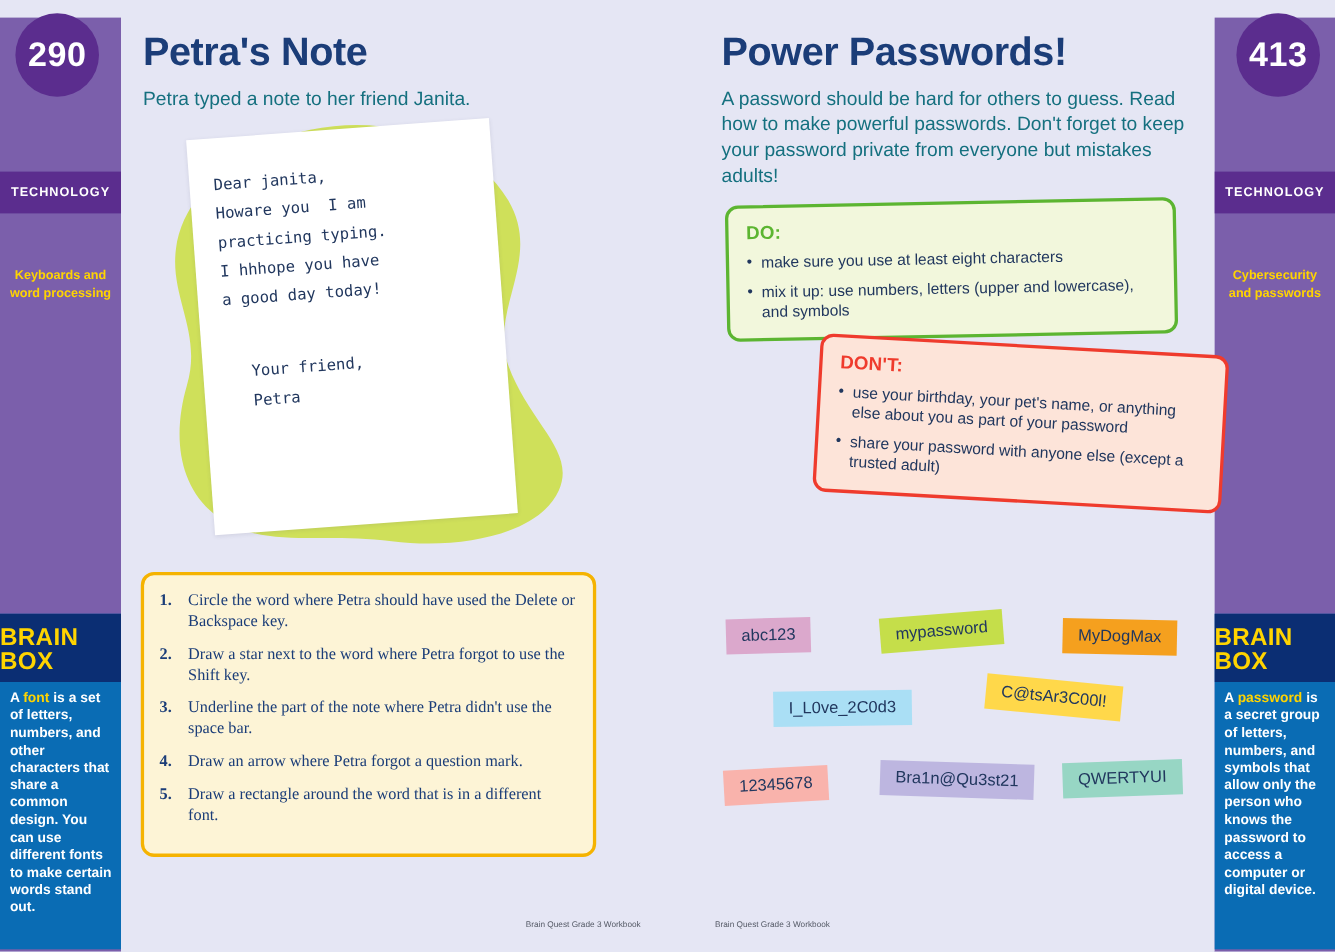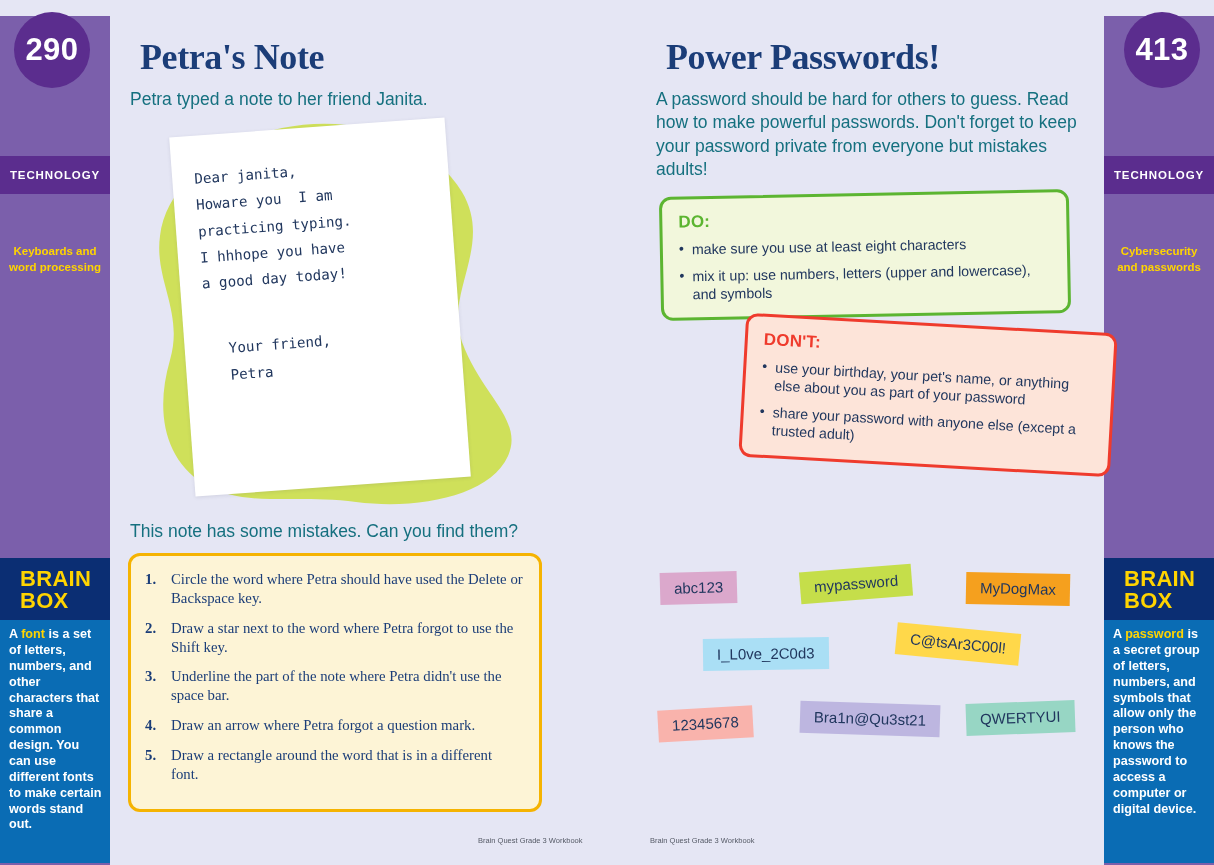--- a/index.html
+++ b/index.html
@@ -44,36 +44,36 @@
   }
 
   
   .brainbox{
     position:absolute;left:0;width:110px;top:542px;bottom:18px;
     background:#0a6cb4;box-sizing:border-box;
   }
   .bb-head{
     background:#0b2e73;color:#ffd400;
     font-size:22px;font-weight:bold;line-height:0.98;
-    padding:10px 8px 9px 20px;letter-spacing:0.3px;
+    padding:10px 8px 9px 0;letter-spacing:0.3px;
   }
   .bb-body{
     color:#ffffff;font-size:12.6px;font-weight:bold;line-height:1.26;
     padding:7px 8px 8px 9px;
   }
   .bb-body b{color:#ffd400;}
 
   
   .content{position:absolute;top:0;}
   .content.left{left:122px;width:470px;}
   .content.right{left:648px;width:430px;}
 
   h1.title{
-    margin:10px;padding:26px 0 0 8px;
-    color:#1b3d78;font-size:36px;font-weight:bold;letter-spacing:-0.4px;font-family:Liberation Serif, serif;
+    margin:0;padding:26px 0 0 8px;
+    color:#1b3d78;font-size:36px;font-weight:bold;letter-spacing:-0.4px;
   }
   .intro{
     margin:10px 0 0 8px;
     color:#15707f;font-size:17.5px;line-height:1.33;
   }
 
   
   .note-area{position:relative;height:405px;margin-top:4px;}
   .blob{position:absolute;left:10px;top:5px;width:400px;height:390px;}
   .note{
@@ -202,21 +202,20 @@
           <span class="note-line">I hhhope you have</span>
           <span class="note-line">a good day today!</span>
           <div class="note-sig">
             <span class="note-line">Your friend,</span>
             <span class="note-line">Petra</span>
           </div>
         </div>
       </div>
     </div>
 
-    <p class="prompt">This note has some mistakes. Can you find them?</p>
 
     <div class="task-card">
       <ol>
         <li>Circle the word where Petra should have used the Delete or Backspace key.</li>
         <li>Draw a star next to the word where Petra forgot to use the Shift key.</li>
         <li>Underline the part of the note where Petra didn't use the space bar.</li>
         <li>Draw an arrow where Petra forgot a question mark.</li>
         <li>Draw a rectangle around the word that is in a different font.</li>
       </ol>
     </div>

